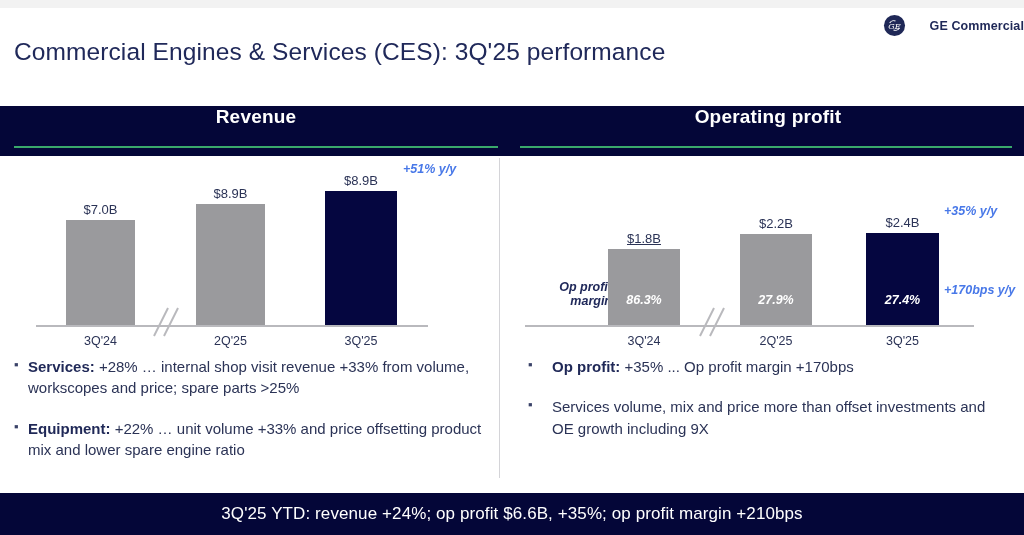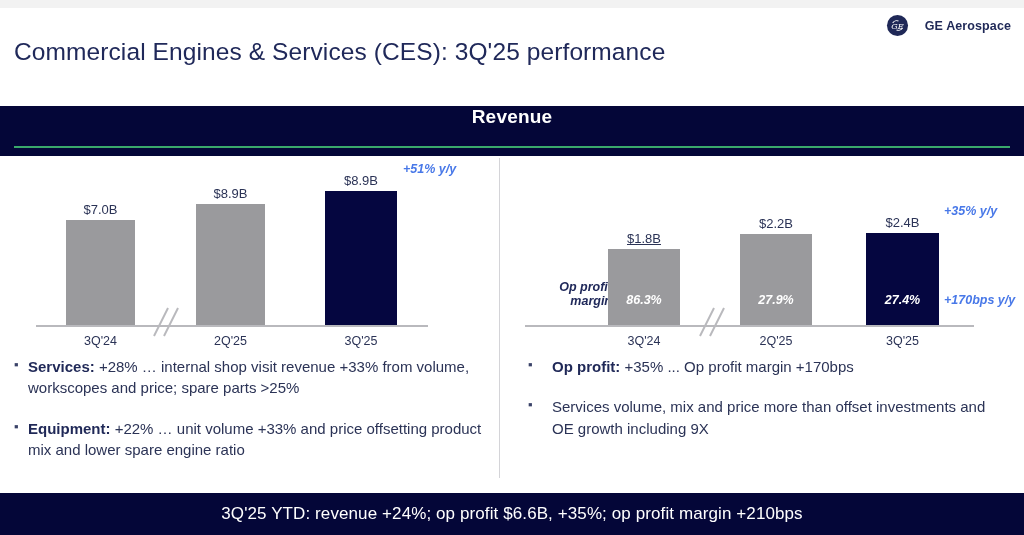--- a/index.html
+++ b/index.html
@@ -26,25 +26,25 @@
   .top-strip {
     position: absolute;
     left: 0; top: 0;
     width: 1024px; height: 8px;
     background: #f2f2f2;
   }
 
   
   .logo-wrap {
     position: absolute;
-    right: 13px;
+    right: 0;
     top: 14px;
     display: flex;
     align-items: center;
-    gap: 16px;
+    gap: 24px;
   }
   .logo-mark {
     width: 23px; height: 23px;
   }
   .logo-text {
     font-size: 12.5px;
     font-weight: bold;
     color: #1f2857;
     letter-spacing: .1px;
     white-space: nowrap;
@@ -225,28 +225,32 @@
   <div class="top-strip"></div>
 
   <div class="logo-wrap">
     <span class="logo-mark">
       <svg width="23" height="23" viewBox="0 0 24 24">
         <circle cx="12" cy="12" r="11" fill="#1f2857"></circle>
         <path d="M7 9.5c1.2-2.2 4-3 6-2.1M17 14.5c-1.2 2.2-4 3-6 2.1" stroke="#ffffff" stroke-width="1.1" fill="none"></path>
         <text x="12" y="15.6" font-family="DejaVu Serif, serif" font-size="8.5" font-style="italic" fill="#ffffff" text-anchor="middle">GE</text>
       </svg>
     </span>
-    <span class="logo-text">GE Aerospace</span>
+    <span class="logo-text">GE Commercial</span>
   </div>
 
   <div class="slide-title">Commercial Engines &amp; Services (CES): 3Q'25 performance</div>
 
   <div class="header-band">
     <div class="band-col left">
       <span class="band-title">Revenue</span>
+      <span class="band-rule"></span>
+    </div>
+    <div class="band-col right">
+      <span class="band-title">Operating profit</span>
       <span class="band-rule"></span>
     </div>
   </div>
 
   <div class="panes">
 
     <div class="divider"></div>
 
     <div class="chart left">
       <div class="axis-line" style="left:36px; bottom:29px; width:392px;"></div>
@@ -297,21 +301,21 @@
       <div class="bar-value" style="left:240px; width:72px; bottom:125px;">$2.2B</div>
       <div class="bar-inner" style="left:240px; width:72px; bottom:49px;">27.9%</div>
       <div class="cat-label" style="left:240px; width:72px; bottom:8px;">2Q'25</div>
 
       <div class="bar navy" style="left:366px; width:73px; height:92px; bottom:31px;"></div>
       <div class="bar-value" style="left:366px; width:73px; bottom:126px;">$2.4B</div>
       <div class="bar-inner" style="left:366px; width:73px; bottom:49px;">27.4%</div>
       <div class="cat-label" style="left:366px; width:73px; bottom:8px;">3Q'25</div>
 
       <div class="delta" style="left:444px; bottom:138px;">+35% y/y</div>
-      <div class="delta" style="left:444px; bottom:49px;">+170bps y/y</div>
+      <div class="delta" style="left:444px; bottom:59px;">+170bps y/y</div>
     </div>
 
     <div class="bullets left">
       <div class="bullet">
         <span class="dot">▪</span>
         <span class="txt"><b>Services:</b><span> +28% … internal shop visit revenue +33% from volume, workscopes and price; spare parts &gt;25%</span></span>
       </div>
       <div class="bullet">
         <span class="dot">▪</span>
         <span class="txt"><b>Equipment:</b><span> +22% … unit volume +33% and price offsetting product mix and lower spare engine ratio</span></span>

